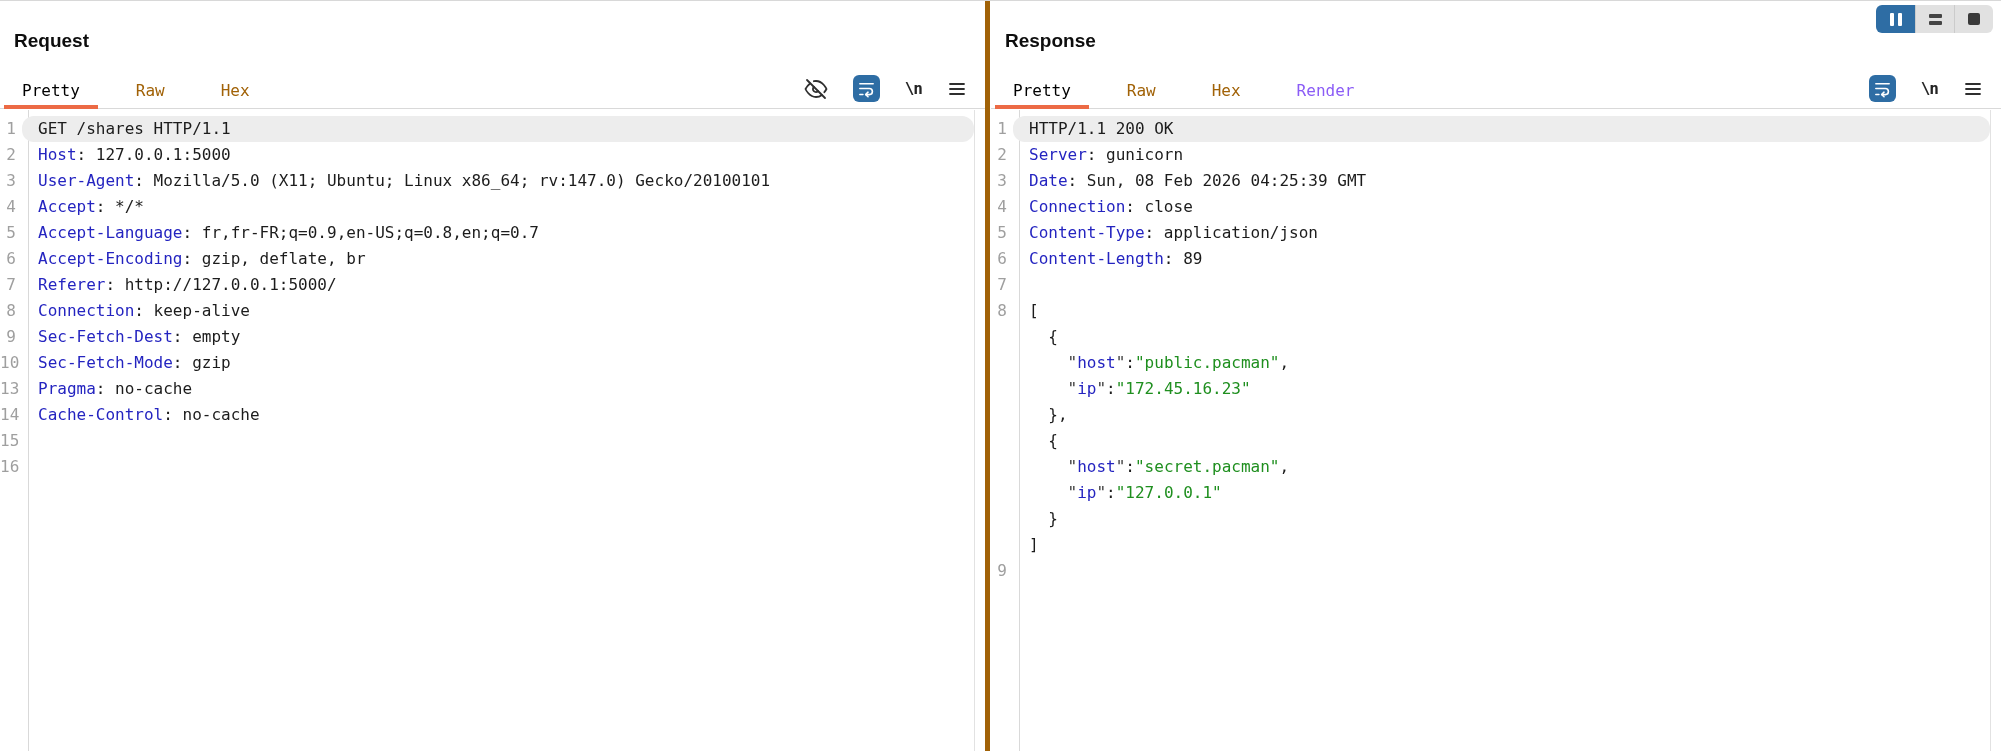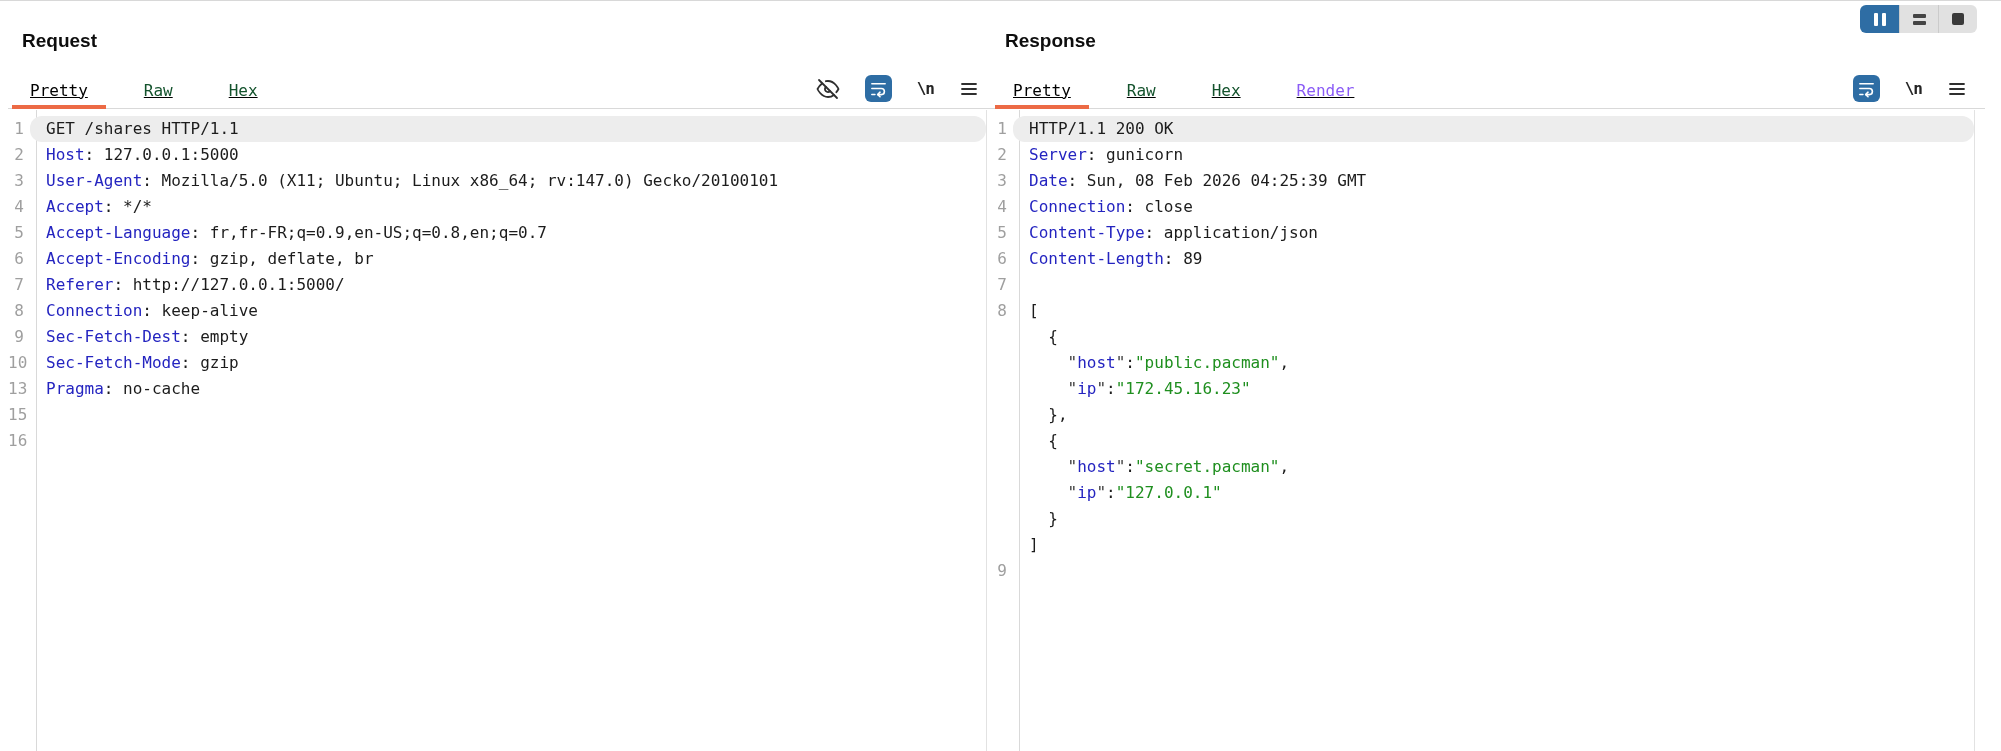--- a/index.html
+++ b/index.html
@@ -10,31 +10,31 @@
     --punct:#3c3c3c;
     --plain:#1c1c1c;
     --hl:#ededed;
   }
   *{box-sizing:border-box;margin:0;padding:0;}
   html,body{background:#f2f2f2;}
   .app{position:relative;width:2001px;height:751px;background:#ffffff;
        border-top:1px solid #d8d8d8;overflow:hidden;
        font-family:"Liberation Sans",sans-serif;}
   .pane{position:absolute;top:0;bottom:0;background:#fff;}
-  .pane-left{left:8px;width:990px;border-right:1px solid #a16207;}
-  .pane-right{left:991px;right:16px;}
+  .pane-left{left:0;width:990px;border-right:5px solid #a16207;}
+  .pane-right{left:991px;right:0;}
 
   .pane-head{position:absolute;top:0;left:0;right:0;height:108px;background:#fff;
              border-bottom:1px solid #d9d9d9;}
   .pane-title{position:absolute;top:29px;left:14px;
               font:700 19px "Liberation Sans",sans-serif;color:#0d0d0d;}
 
-  .tabs{position:absolute;left:4px;bottom:0;display:flex;height:36px;align-items:stretch;text-decoration:underline;}
+  .tabs{position:absolute;left:4px;bottom:0;display:flex;height:36px;align-items:stretch;}
   .tab{position:relative;display:flex;align-items:center;padding:0 18px;margin-right:20px;
-       font:16px "DejaVu Sans Mono",monospace;color:#14532d;cursor:pointer;}
+       font:16px "DejaVu Sans Mono",monospace;color:#a16207;cursor:pointer;}
   .tab.selected{color:#000;}
   .tab.selected::after{content:"";position:absolute;left:0;right:0;bottom:-1px;height:4px;
        background:var(--orange);}
   .tab.disabled{color:#8b5cf6;cursor:default;}
 
   .tools{position:absolute;right:18px;bottom:6px;display:flex;align-items:center;gap:25px;}
   .iconbtn{background:none;border:0;padding:0;display:flex;align-items:center;
            justify-content:center;cursor:pointer;}
   .wrapbtn{width:27px;height:27px;border-radius:6px;background:var(--blue);}
   .nl-label{font:700 16px "DejaVu Sans Mono",monospace;color:#242424;letter-spacing:-1px;}
@@ -162,20 +162,24 @@
           </div>
           <div class="row">
             <span class="ln">10</span>
             <span class="code"><span class="sg-name">Sec-Fetch-Mode</span><span class="sg-plain">: gzip</span></span>
           </div>
           <div class="row">
             <span class="ln">13</span>
             <span class="code"><span class="sg-name">Pragma</span><span class="sg-plain">: no-cache</span></span>
           </div>
           <div class="row">
+            <span class="ln">14</span>
+            <span class="code"><span class="sg-name">Cache-Control</span><span class="sg-plain">: no-cache</span></span>
+          </div>
+          <div class="row">
             <span class="ln">15</span>
             <span class="code"></span>
           </div>
           <div class="row">
             <span class="ln">16</span>
             <span class="code"></span>
           </div>
         </div>
     </div>
   </section>

